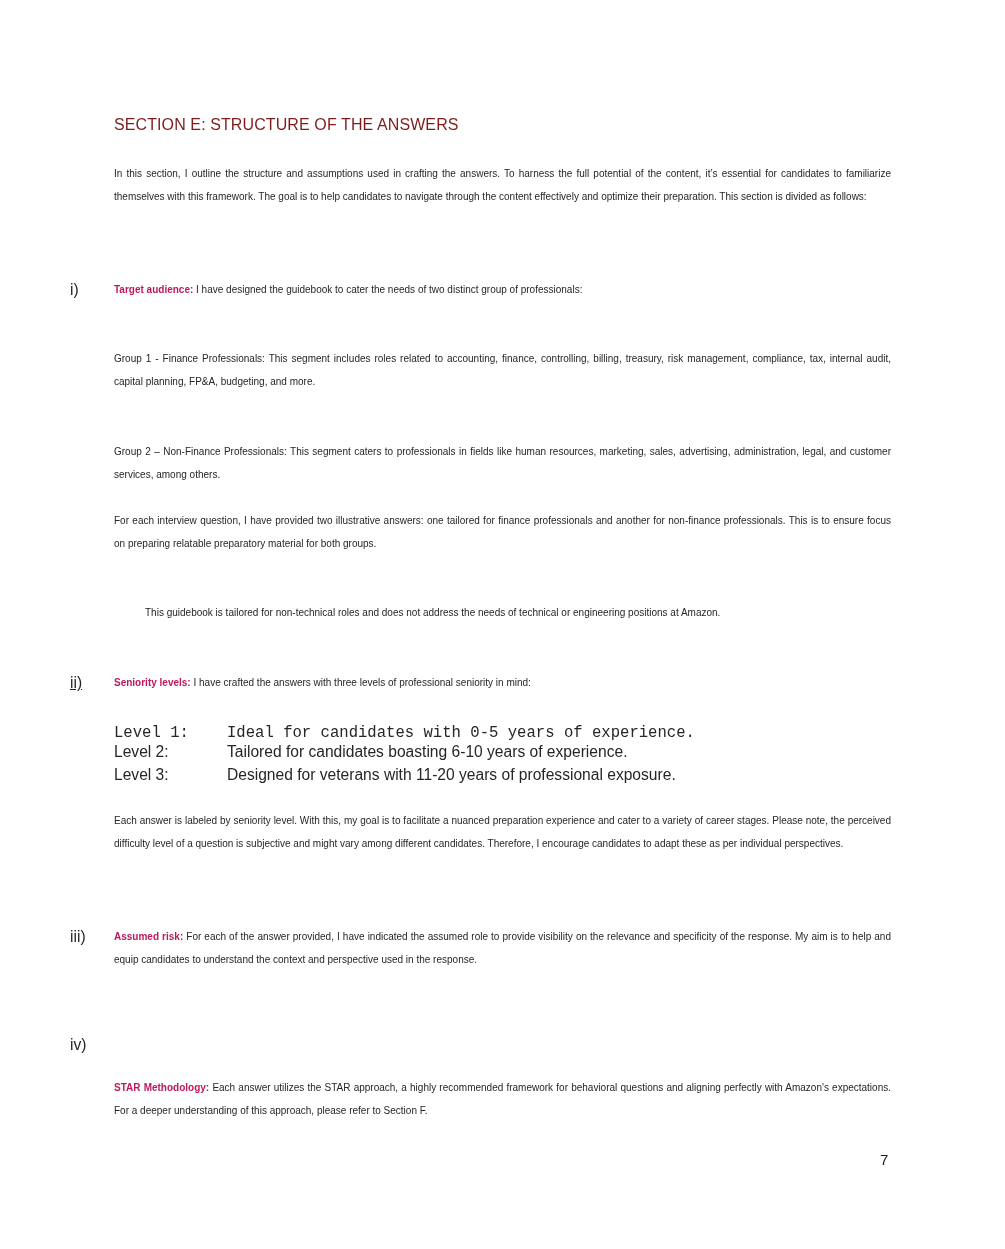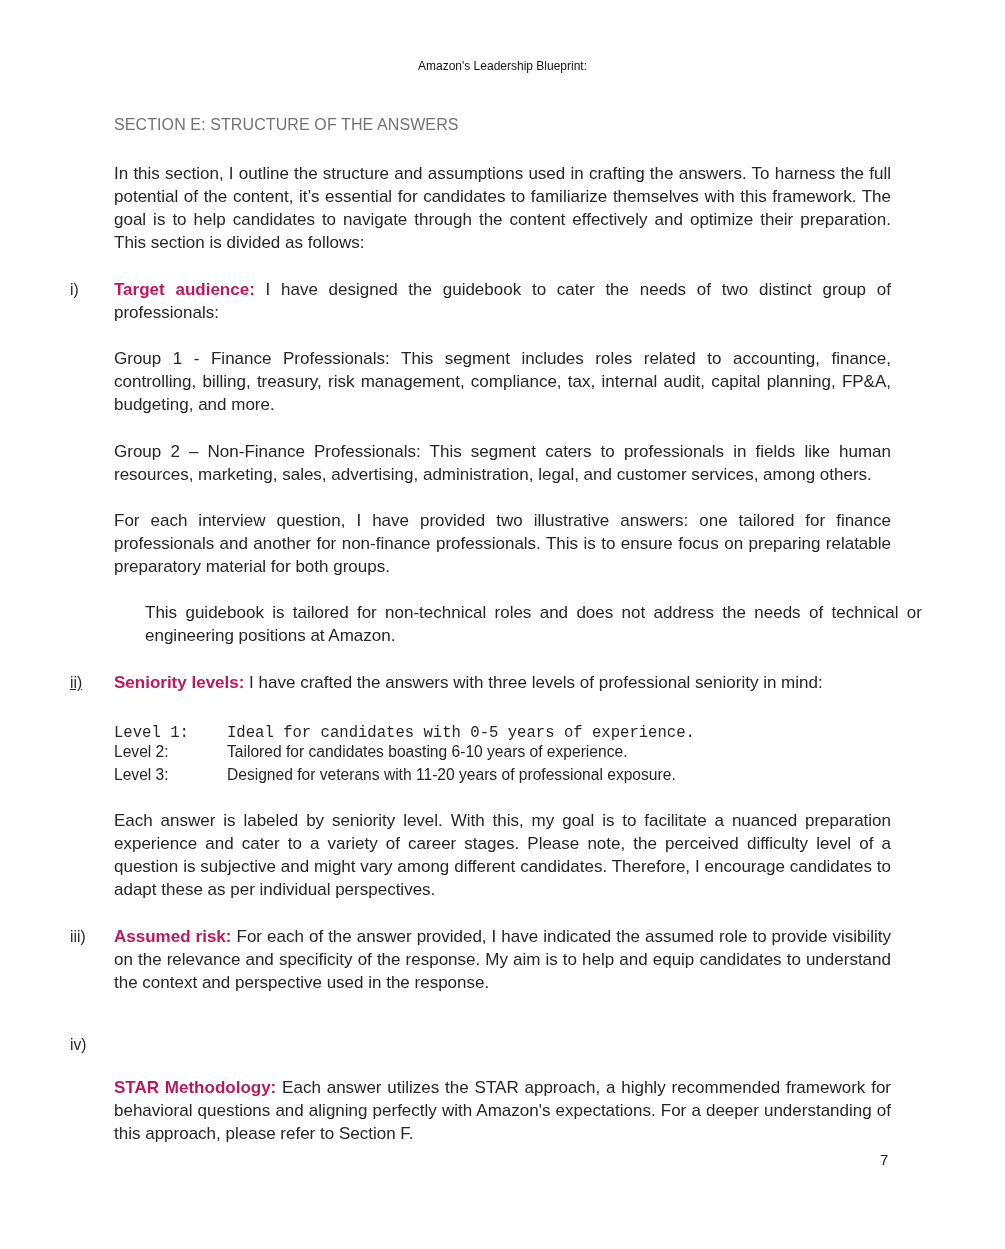--- a/index.html
+++ b/index.html
@@ -1,34 +1,33 @@
 <!DOCTYPE html>
 <html><head>
 <meta charset="utf-8">
 <style>
   html, body { margin:0; padding:0; background:#ffffff; }
   body { width:1005px; height:1249px; position:relative; overflow:hidden;
          font-family:"Liberation Sans", sans-serif; color:#222; }
   .header { position:absolute; top:58px; left:0; width:1005px; text-align:center;
             font-size:12px; line-height:17px; color:#111; }
   .section-title { position:absolute; top:116px; left:114px; font-size:16px;
-            color:#737373; letter-spacing:0.1px; }
-  .para { position:absolute; left:114px; width:777px; font-size:17px; line-height:23px;
+            color:#7f1d1d; letter-spacing:0.1px; }
+  .para { position:absolute; left:114px; width:777px; font-size:10px; line-height:23px;
           text-align:justify; color:#262626; }
   .num { position:absolute; left:70px; font-size:15.6px; line-height:23px; color:#262626; }
   .bold { font-weight:bold; color:#be185d; }
   .level-row { position:absolute; left:114px; font-size:15.6px; line-height:23px; color:#262626; }
   .level-row .lbl { display:inline-block; width:113px; }
   .pagenum { position:absolute; top:1151px; left:880px; font-size:15px; color:#222; }
 </style>
 </head>
 <body>
 
 <div class="header">
-  <div>Amazon's Leadership Blueprint:</div>
 </div>
 
 <div class="section-title">SECTION E: STRUCTURE OF THE ANSWERS</div>
 
 <div class="para" style="top:162px;">In this section, I outline the structure and assumptions used in crafting the answers. To harness the full potential of the content, it’s essential for candidates to familiarize themselves with this framework. The goal is to help candidates to navigate through the content effectively and optimize their preparation. This section is divided as follows:</div>
 
 <div class="num" style="top:278px;">i)</div>
 <div class="para" style="top:278px;">
   <span class="bold">Target audience:</span><span> I have designed the guidebook to cater the needs of two distinct group of professionals:</span>
 </div>

